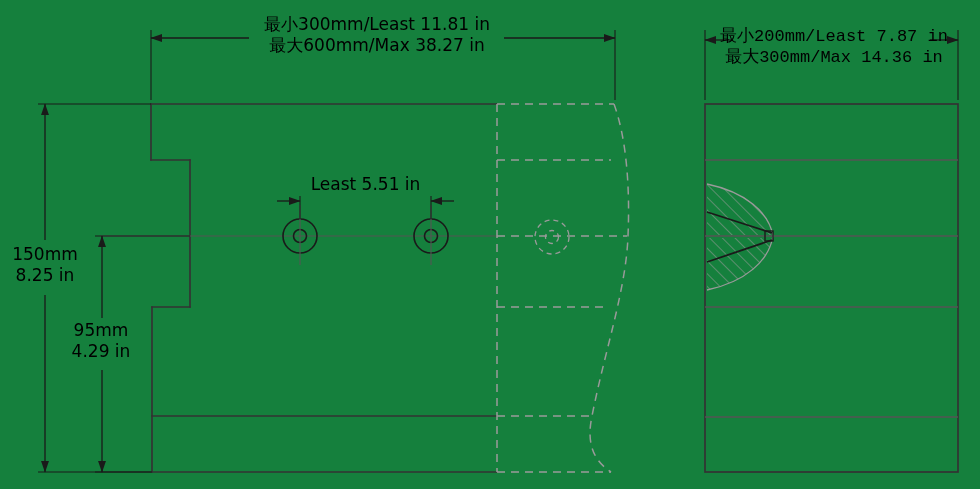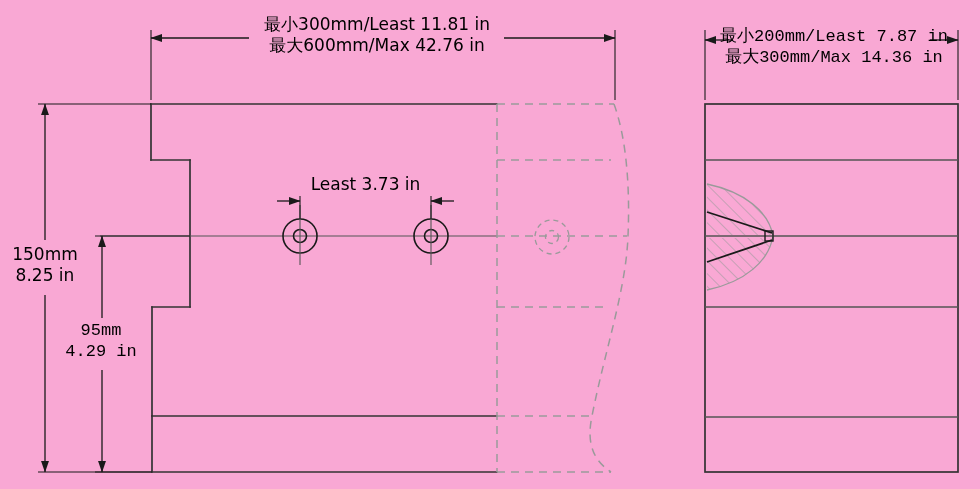--- a/index.html
+++ b/index.html
@@ -8,21 +8,21 @@
     padding: 0;
     background: #ffffff;
   }
   body {
     font-family: "DejaVu Sans", "Liberation Sans", sans-serif;
   }
   #stage {
     position: relative;
     width: 980px;
     height: 489px;
-    background: #f9a8d4;
+    background: #15803d;
     overflow: hidden;
   }
   #drawing-svg {
     position: absolute;
     left: 0;
     top: 0;
     width: 980px;
     height: 489px;
   }
   .dim-label {
@@ -175,35 +175,35 @@
       <path d="M 705 30 L 705 100" stroke-width="1.1"></path>
       <path d="M 958 30 L 958 100" stroke-width="1.1"></path>
       <path d="M 705 40 L 733 40" stroke-width="1.3" marker-start="url(#arrowStart)"></path>
       <path d="M 930 40 L 958 40" stroke-width="1.3" marker-end="url(#arrowEnd)"></path>
     </g>
 
   </svg>
 
   <div class="dim-label center" style="left: 249px; top: 14px; width: 256px;">
     <span class="dim-line-1">最小300mm/Least 11.81 in</span>
-    <span class="dim-line-2">最大600mm/Max 42.76 in</span>
+    <span class="dim-line-2">最大600mm/Max 38.27 in</span>
   </div>
 
   <div class="dim-label center" style="left: 720px; top: 26px; width: 228px; font-family: Liberation Mono, monospace;">
     <span class="dim-line-1">最小200mm/Least 7.87 in</span>
     <span class="dim-line-2">最大300mm/Max 14.36 in</span>
   </div>
 
   <div class="dim-label center" style="left: 280px; top: 174px; width: 171px;">
-    <span class="dim-line-2">Least 3.73 in</span>
+    <span class="dim-line-2">Least 5.51 in</span>
   </div>
 
   <div class="dim-label center" style="left: 2px; top: 244px; width: 86px;">
     <span class="dim-line-1">150mm</span>
     <span class="dim-line-2">8.25 in</span>
   </div>
 
-  <div class="dim-label center" style="left: 58px; top: 320px; width: 86px; font-family: Liberation Mono, monospace;">
+  <div class="dim-label center" style="left: 58px; top: 320px; width: 86px;">
     <span class="dim-line-1">95mm</span>
     <span class="dim-line-2">4.29 in</span>
   </div>
 
 </div>
 
 </body></html>

